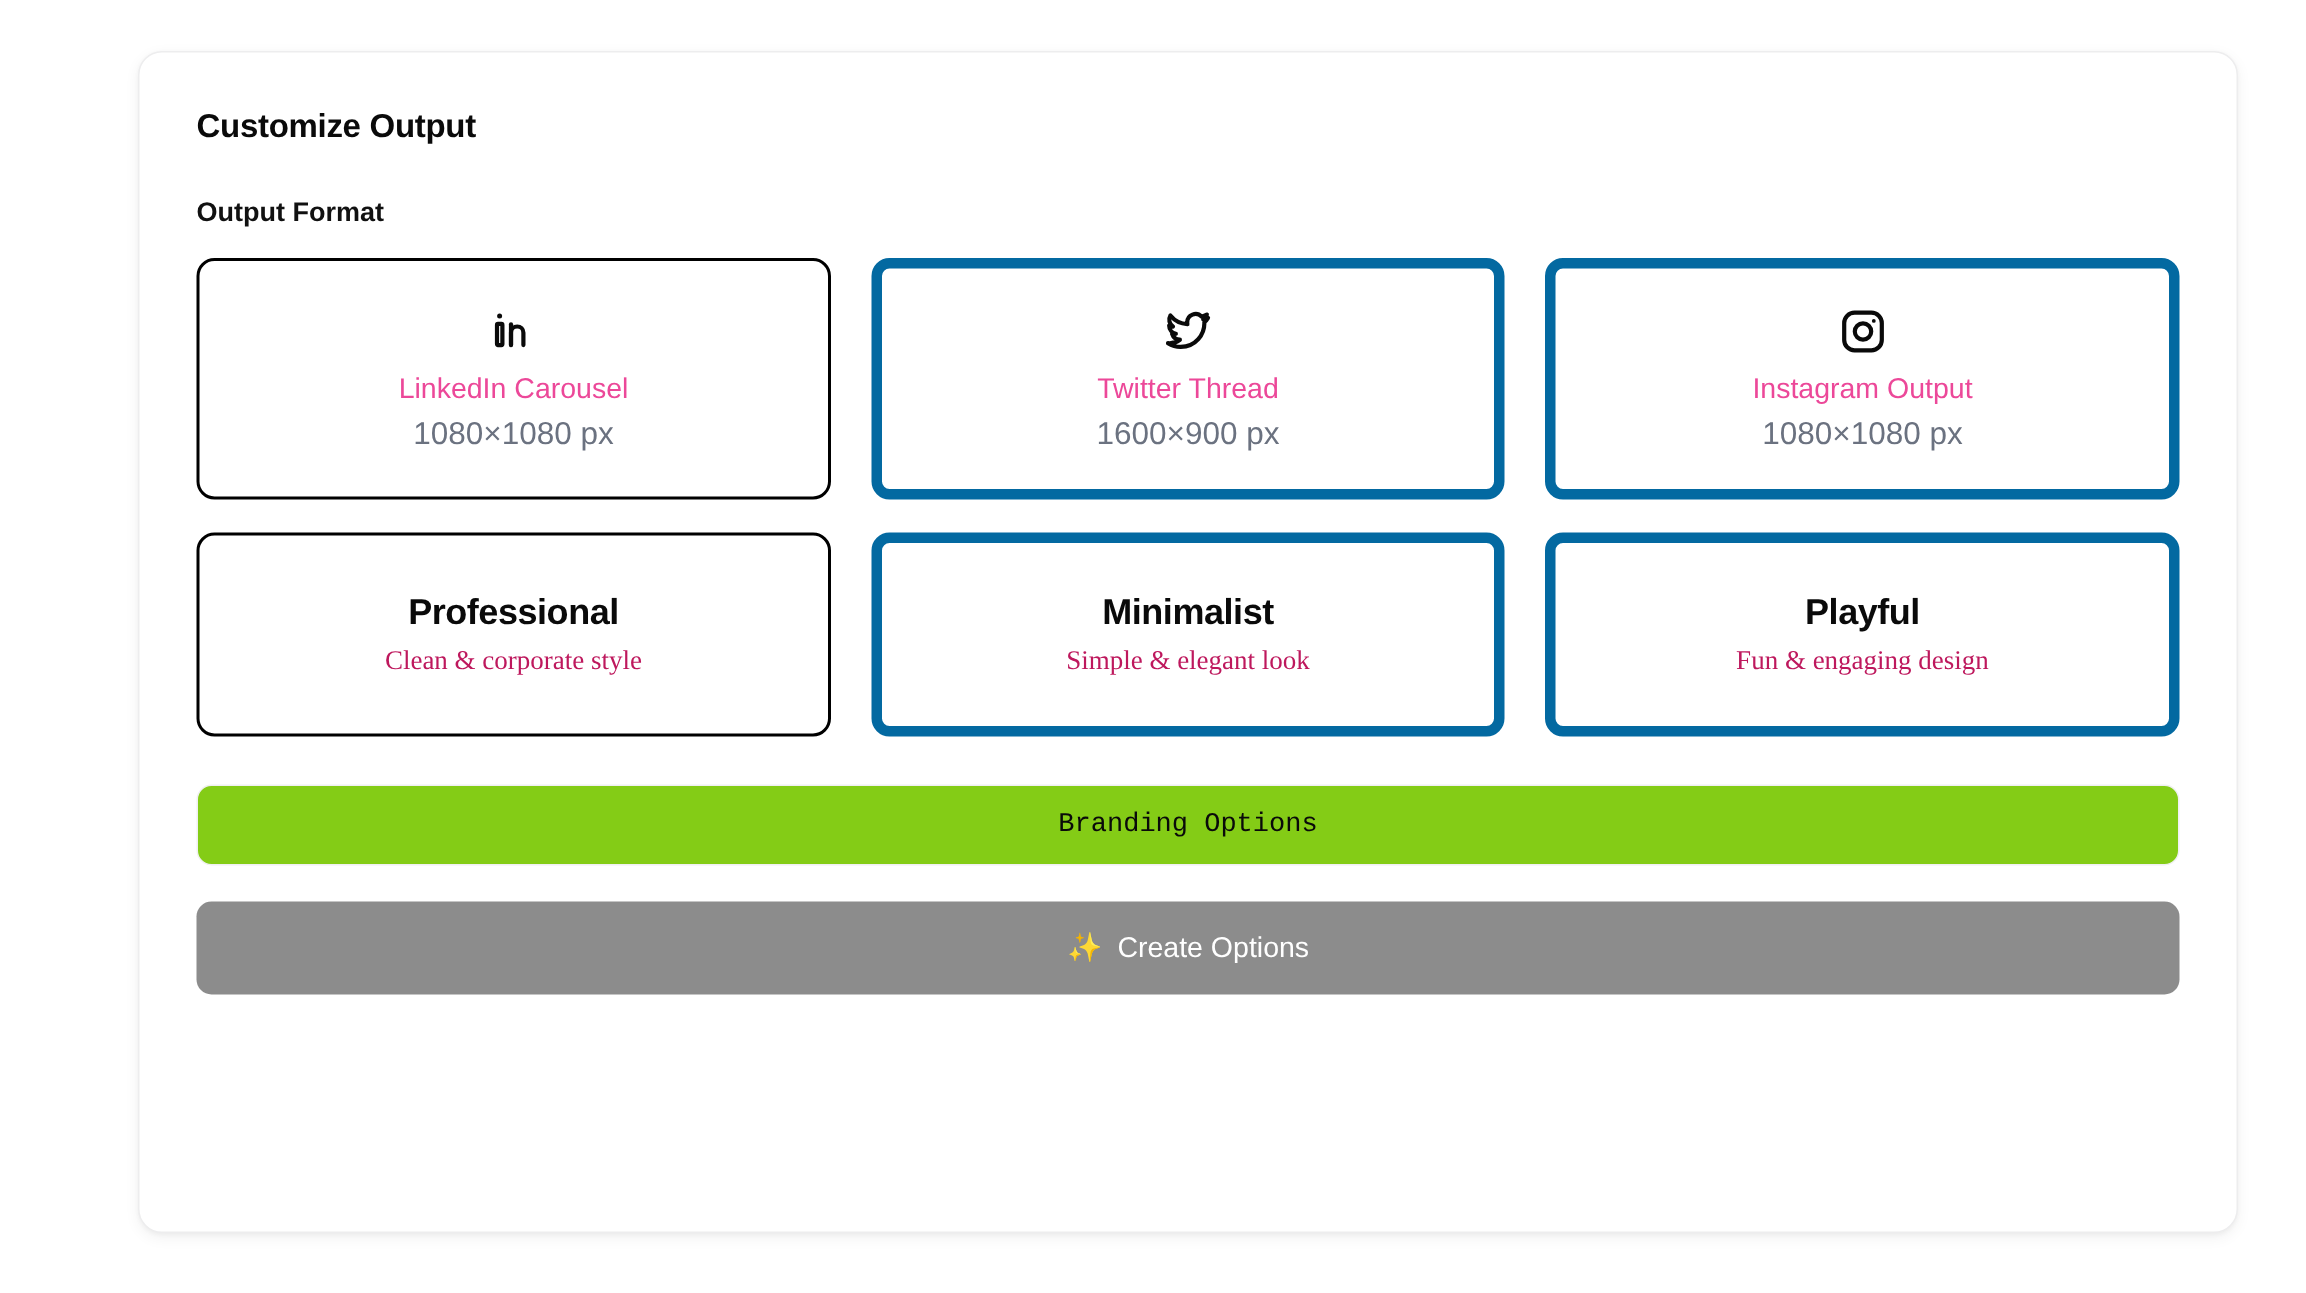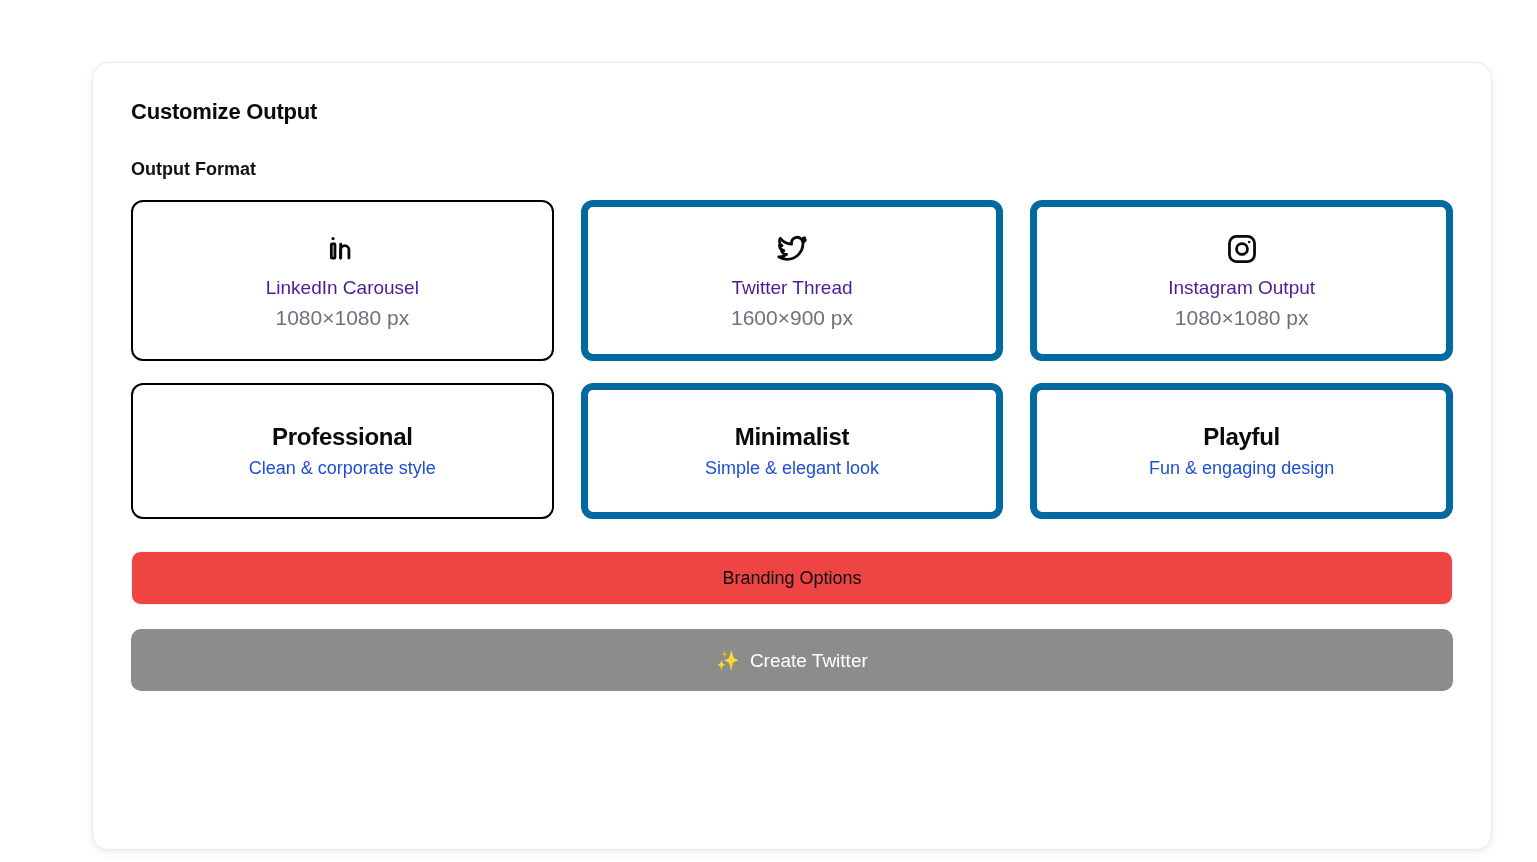--- a/index.html
+++ b/index.html
@@ -8,21 +8,20 @@
     height: 862px;
     background: #ffffff;
     font-family: "Liberation Sans", sans-serif;
     -webkit-font-smoothing: antialiased;
   }
   .page {
     width: 1537px;
     height: 788px;
     position: relative;
     background: #ffffff;
-    margin-top: 28px;
   }
   .panel {
     position: absolute;
     left: 92px;
     top: 34px;
     width: 1400px;
     height: 788px;
     background: #ffffff;
     border: 1px solid #ededee;
     border-radius: 16px;
@@ -72,55 +71,56 @@
   .card-icon {
     height: 36px;
     display: flex;
     align-items: center;
     justify-content: center;
     margin-bottom: 10px;
   }
   .card-title {
     font-size: 19px;
     font-weight: normal;
-    color: #4c1d95;
+    color: #ec4899;
     line-height: 1.15;
   }
   .card-sub {
     font-size: 21px;
     color: #6b7280;
     margin-top: 7px;
     line-height: 1.15;
   }
   .style-card .card-title {
     font-size: 24px;
     font-weight: bold;
     color: #0a0a0a;
     letter-spacing: -0.3px;
   }
   .style-card .card-sub {
     font-size: 18px;
-    color: #1d4ed8;
+    color: #be185d;
     margin-top: 8px;
+    font-family: Liberation Serif, serif;
   }
 
   .branding-btn {
     margin-top: 32px;
     width: 100%;
     height: 54px;
-    background: #ef4444;
+    background: #84cc16;
     border: 1px solid #f0f0f1;
     border-radius: 10px;
     display: flex;
     align-items: center;
     justify-content: center;
     font-size: 18px;
     color: #0a0a0a;
     cursor: pointer;
-    font-family: Liberation Sans, sans-serif;
+    font-family: Liberation Mono, monospace;
   }
   .create-btn {
     margin-top: 24px;
     width: 100%;
     height: 62px;
     background: #8c8c8c;
     border: none;
     border-radius: 10px;
     display: flex;
     align-items: center;
@@ -208,17 +208,17 @@
         <span class="card-title">Playful</span>
         <span class="card-sub">Fun &amp; engaging design</span>
       </div>
 
     </div>
 
     <button class="branding-btn">Branding Options</button>
 
     <button class="create-btn">
       <span class="sparkle-icon">✨</span>
-      <span class="create-btn-label">Create Twitter</span>
+      <span class="create-btn-label">Create Options</span>
     </button>
 
   </div>
 </div>
 
 </body></html>

